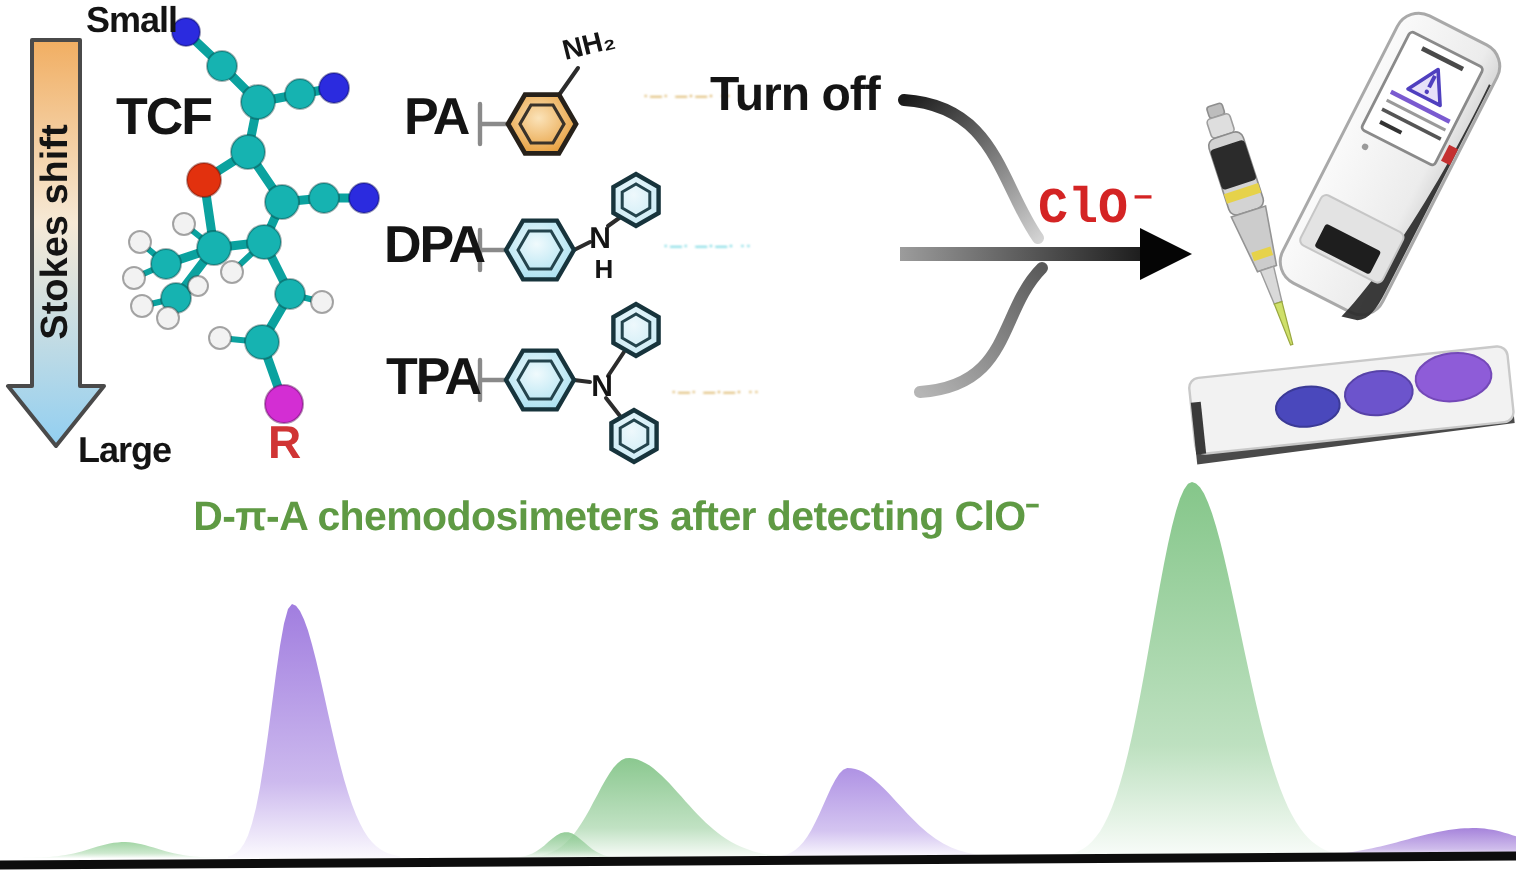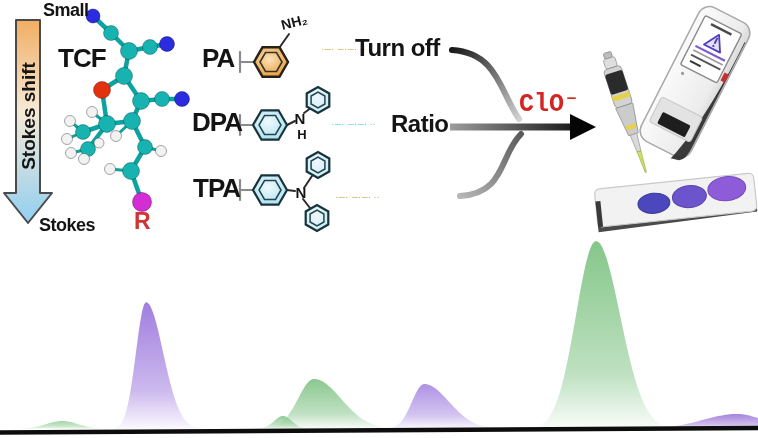--- a/index.html
+++ b/index.html
@@ -267,34 +267,34 @@
         <path d="M262.8,429 L262.8,428.7 L264.8,428.6 L266.8,428.4 L268.8,428.1 L270.8,427.7 L272.8,427.2 L274.8,426.5 L276.8,425.6 L278.8,424.6 L280.8,423.2 L282.8,421.5 L284.8,419.5 L286.8,417.2 L288.8,414.5 L290.8,411.5 L292.8,408.2 L294.8,404.7 L296.8,400.9 L298.8,397.2 L300.8,393.4 L302.8,389.9 L304.8,386.6 L306.8,383.8 L308.8,381.6 L310.8,380.0 L312.8,379.1 L314.8,379.0 L316.8,379.3 L318.8,379.8 L320.8,380.6 L322.8,381.6 L324.8,382.8 L326.8,384.3 L328.8,386.0 L330.8,387.8 L332.8,389.8 L334.8,391.8 L336.8,394.0 L338.8,396.2 L340.8,398.4 L342.8,400.7 L344.8,402.9 L346.8,405.1 L348.8,407.2 L350.8,409.2 L352.8,411.2 L354.8,413.0 L356.8,414.8 L358.8,416.4 L360.8,417.9 L362.8,419.2 L364.8,420.5 L366.8,421.6 L368.8,422.6 L370.8,423.5 L372.8,424.3 L374.8,425.0 L376.8,425.7 L378.8,426.2 L380.8,426.7 L382.8,427.1 L384.8,427.4 L386.8,427.7 L388.8,427.9 L390.8,428.1 L392.8,428.3 L394.8,428.4 L396.8,428.5 L398.8,428.6 L400.4,429 Z" fill="url(#pkgrad3)"></path>
         <path d="M254.2,429 L254.2,428.9 L256.2,428.8 L258.2,428.7 L260.2,428.5 L262.2,428.1 L264.2,427.5 L266.2,426.7 L268.2,425.6 L270.2,424.3 L272.2,422.7 L274.2,420.9 L276.2,419.2 L278.2,417.7 L280.2,416.6 L282.2,416.1 L284.2,416.1 L286.2,416.8 L288.2,418.0 L290.2,419.6 L292.2,421.3 L294.2,423.0 L296.2,424.6 L298.2,425.9 L300.2,426.9 L302.2,427.7 L304.2,428.2 L306.2,428.5 L308.2,428.7 L310.2,428.9 L311.8,429 Z" fill="url(#pkgrad2)"></path>
         <path d="M114.0,429 L114.0,428.2 L116.0,427.6 L118.0,426.5 L120.0,424.7 L122.0,421.9 L124.0,417.7 L126.0,411.8 L128.0,403.9 L130.0,393.7 L132.0,381.3 L134.0,367.2 L136.0,352.0 L138.0,336.8 L140.0,322.9 L142.0,311.8 L144.0,304.5 L146.0,302.0 L148.0,302.9 L150.0,305.5 L152.0,309.7 L154.0,315.3 L156.0,322.2 L158.0,330.0 L160.0,338.5 L162.0,347.4 L164.0,356.5 L166.0,365.4 L168.0,374.0 L170.0,382.1 L172.0,389.6 L174.0,396.3 L176.0,402.2 L178.0,407.4 L180.0,411.8 L182.0,415.5 L184.0,418.6 L186.0,421.0 L188.0,423.0 L190.0,424.5 L192.0,425.7 L194.0,426.6 L196.0,427.3 L198.0,427.8 L200.0,428.2 L200.4,429 Z" fill="url(#pkgrad1)"></path>
         <path d="M10.8,429 L10.8,429.0 L12.8,428.9 L14.8,428.9 L16.8,428.9 L18.8,428.8 L20.8,428.7 L22.8,428.6 L24.8,428.5 L26.8,428.3 L28.8,428.1 L30.8,427.8 L32.8,427.5 L34.8,427.1 L36.8,426.7 L38.8,426.2 L40.8,425.7 L42.8,425.1 L44.8,424.5 L46.8,423.9 L48.8,423.3 L50.8,422.7 L52.8,422.2 L54.8,421.8 L56.8,421.4 L58.8,421.2 L60.8,421.0 L62.8,421.0 L64.8,421.1 L66.8,421.4 L68.8,421.7 L70.8,422.1 L72.8,422.6 L74.8,423.2 L76.8,423.8 L78.8,424.4 L80.8,425.0 L82.8,425.6 L84.8,426.1 L86.8,426.6 L88.8,427.0 L90.8,427.4 L92.8,427.7 L94.8,428.0 L96.8,428.2 L98.8,428.4 L100.8,428.6 L102.8,428.7 L104.8,428.8 L106.8,428.8 L108.8,428.9 L110.8,428.9 L112.8,428.9 L113.2,429 Z" fill="url(#pkgrad0)"></path>
       <path class="baseline" d="M0,432.5 L758,428"></path>
     </g>
   </svg>
 
   <div class="lbl big" style="left:5px;top:1px">Small</div>
   <div class="lbl" id="stokes-label">Stokes shift</div>
-  <div class="lbl big" style="left:1px;top:216px">Stokes</div>
+  <div class="lbl big" style="left:1px;top:216px">Large</div>
 
   <div class="lbl name" style="left:58px;top:45px">TCF</div>
   <div class="lbl" id="r-label">R</div>
 
   <div class="lbl name" style="left:202px;top:45px">PA</div>
   <div class="lbl name" style="left:192px;top:109px">DPA</div>
   <div class="lbl name" style="left:193px;top:175px">TPA</div>
 
   <div class="lbl" id="nh2-label">NH₂</div>
 
   <div class="note" style="left:322px;top:46px;color:var(--note-orange,#cf9a2f)">·―· ―·―· ··</div>
   <div class="note" style="left:332px;top:121px;color:var(--note-cyan,#3fc9d6)">·―· ―·―· ··</div>
   <div class="note" style="left:336px;top:194px;color:var(--note-orange,#cf9a2f)">·―· ―·―· ··</div>
 
   <div class="lbl resp" style="left:355px;top:36px">Turn off</div>
-  <div class="lbl resp" style="left:391px;top:112px">Ratio</div>
 
   <div class="lbl" id="clo-label" style="left:519px;top:92px">ClO⁻</div>
 
+  <div class="caption" id="caption-after">D-π-A chemodosimeters after detecting ClO⁻</div>
 
 </div>
 
 </body></html>

